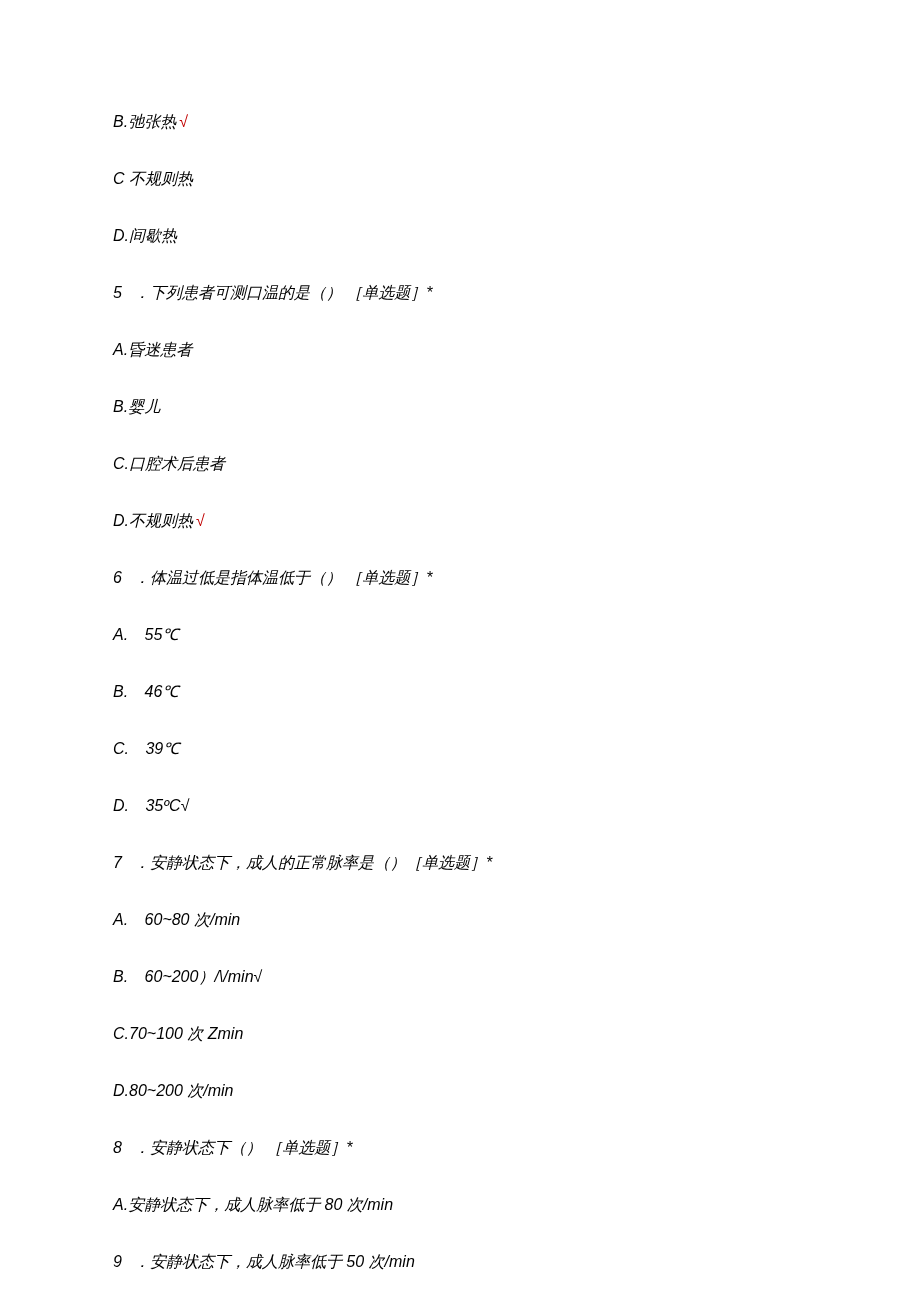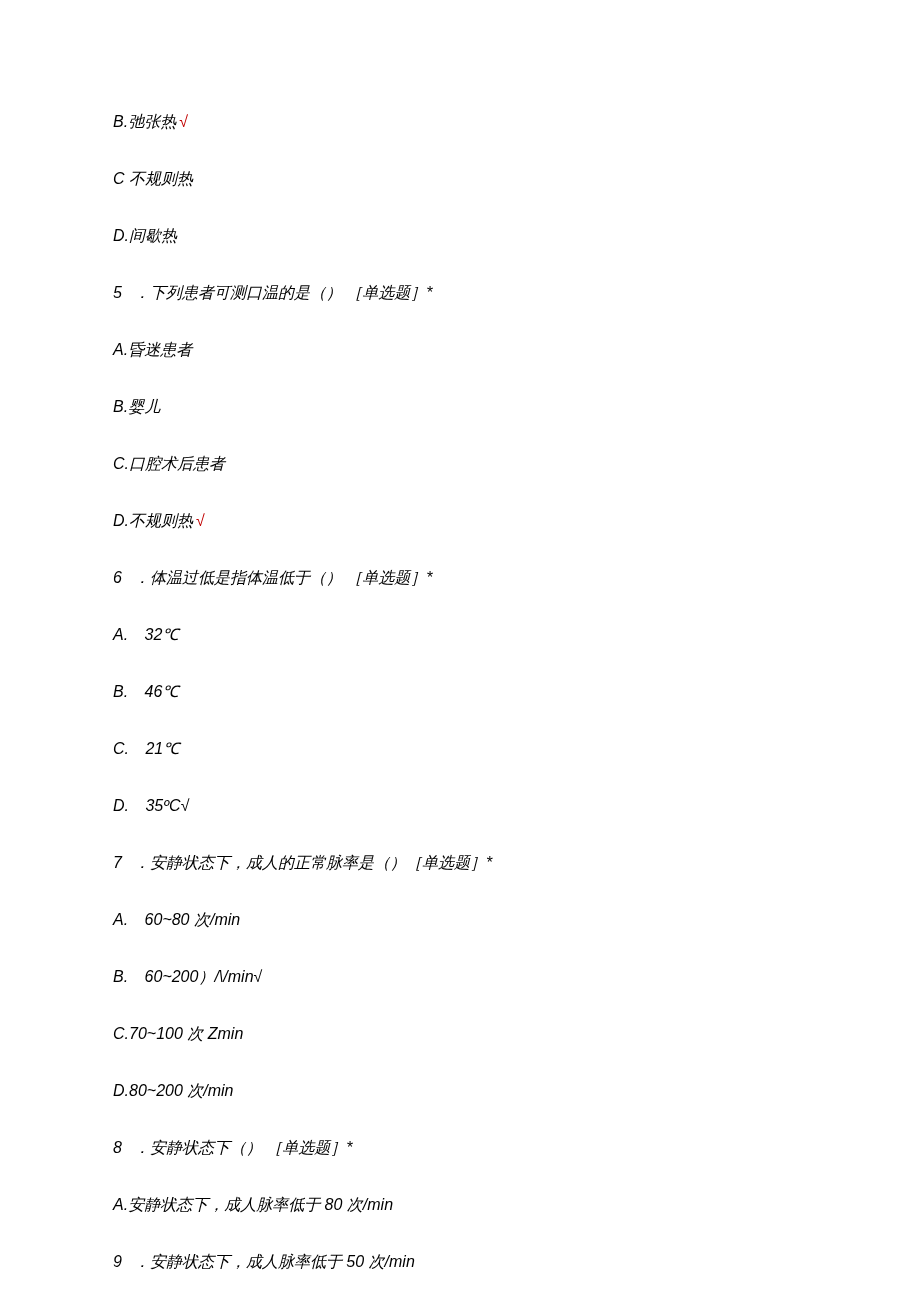--- a/index.html
+++ b/index.html
@@ -63,29 +63,29 @@
 
 <div class="line">
   <span>D.</span><span>不规则热</span><span class="check">√</span>
 </div>
 
 <div class="line">
   <span class="gap-after">6</span><span>．体温过低是指体温低于（） ［单选题］*</span>
 </div>
 
 <div class="line">
-  <span class="gap-after">A.</span> <span>32℃</span>
+  <span class="gap-after">A.</span> <span>55℃</span>
 </div>
 
 <div class="line">
   <span class="gap-after">B.</span> <span>46℃</span>
 </div>
 
 <div class="line">
-  <span class="gap-after">C.</span> <span>21℃</span>
+  <span class="gap-after">C.</span> <span>39℃</span>
 </div>
 
 <div class="line">
   <span class="gap-after">D.</span> <span>35ºC√</span>
 </div>
 
 <div class="line">
   <span class="gap-after">7</span><span>．安静状态下，成人的正常脉率是（）［单选题］*</span>
 </div>
 

